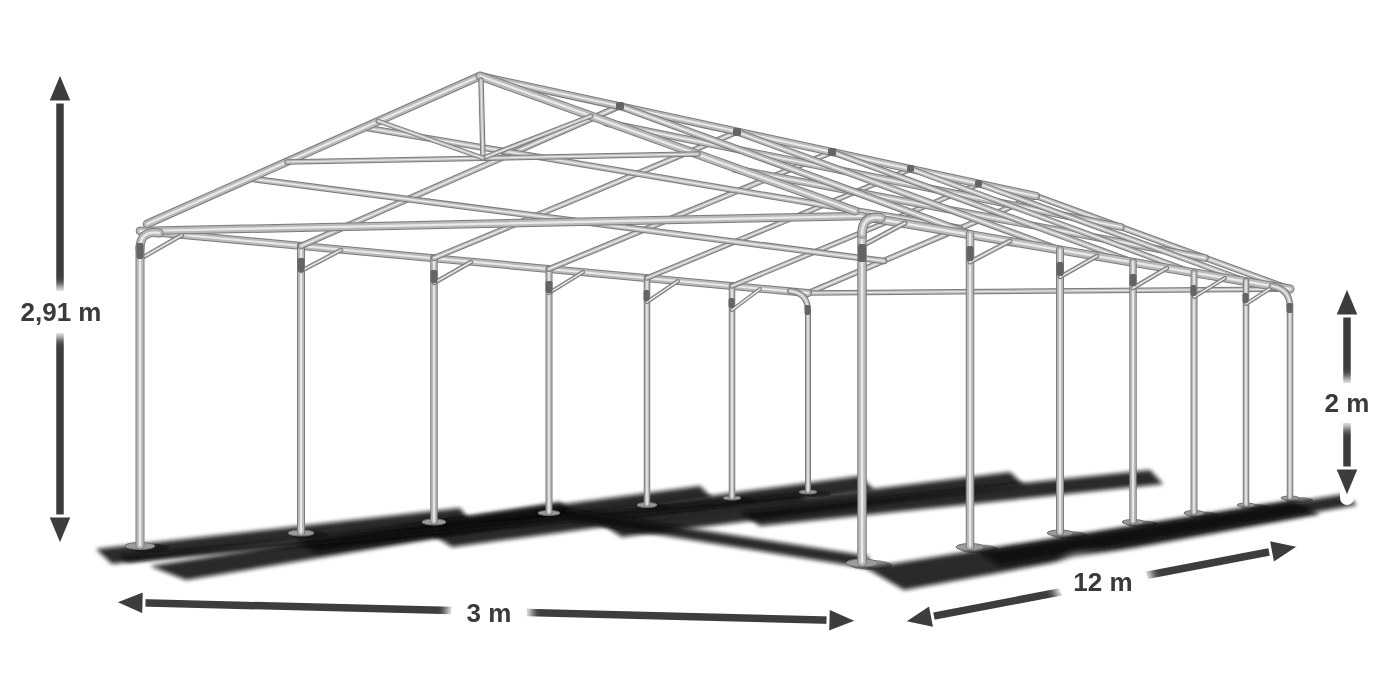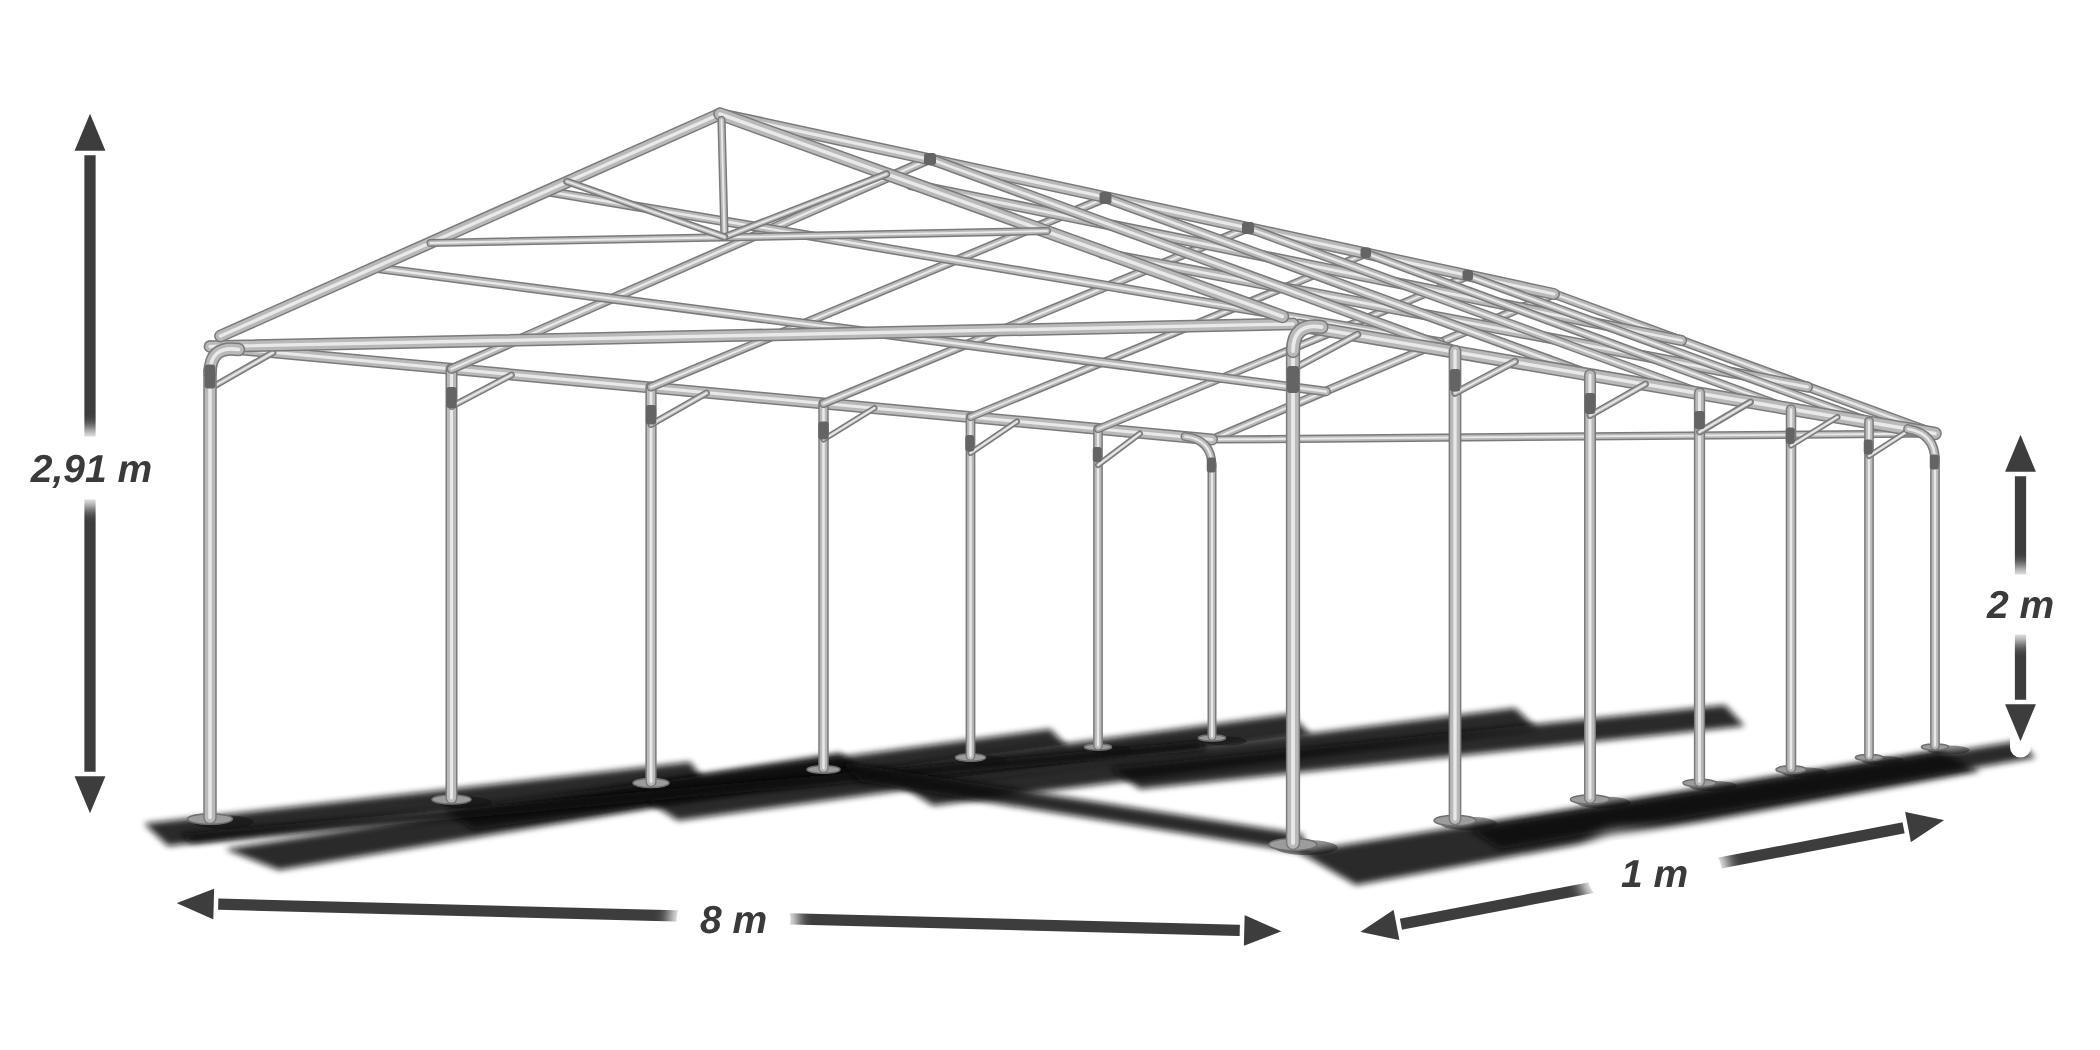--- a/index.html
+++ b/index.html
@@ -6,21 +6,21 @@
   .stage{
     position:relative;width:1400px;height:700px;background:#ffffff;
     overflow:hidden;font-family:"Liberation Sans",sans-serif;
   }
   .stage svg{position:absolute;left:0;top:0;}
   .dim-pill{
     position:absolute;display:flex;align-items:center;justify-content:center;
     background:#ffffff;border-radius:22px;
     font-weight:bold;font-size:26px;color:#3a3a3a;line-height:1;
     box-shadow:0 0 9px 5px rgba(255,255,255,0.95);
-    white-space:nowrap;user-select:none;font-style:italic;
+    white-space:nowrap;user-select:none;
   }
 </style>
 </head>
 <body>
 
 <div class="stage">
   <svg id="scene" width="1400" height="700" viewBox="0 0 1400 700">
     <defs>
       <filter id="sblur" x="-20%" y="-20%" width="140%" height="140%">
         <feGaussianBlur stdDeviation="2.2"></feGaussianBlur>
@@ -276,16 +276,16 @@
         <polygon points="903,622 934.8152160927489,628.6364165761119 930.1146787229027,604.0822937362572" fill="#3d3d3d" stroke="#ffffff" stroke-width="3" stroke-linejoin="round"></polygon>
         <polygon points="1300,546 1272.8853212770973,563.9177062637428 1268.1847839072511,539.3635834238881" fill="#3d3d3d" stroke="#ffffff" stroke-width="3" stroke-linejoin="round"></polygon>
         <line x1="1347" y1="286" x2="1347" y2="498" stroke="#ffffff" stroke-width="14" stroke-linecap="round"></line>
         <line x1="1347" y1="312" x2="1347" y2="472" stroke="#3d3d3d" stroke-width="7.5"></line>
         <polygon points="1347,286 1334.5,316 1359.5,316" fill="#3d3d3d" stroke="#ffffff" stroke-width="3" stroke-linejoin="round"></polygon>
         <polygon points="1347,498 1334.5,468 1359.5,468" fill="#3d3d3d" stroke="#ffffff" stroke-width="3" stroke-linejoin="round"></polygon>
       </g>
   </svg>
 
   <div class="dim-pill" style="left: 11px; top: 291px; width: 100px; height: 42px;">2,91 m</div>
-  <div class="dim-pill" style="left: 451px; top: 592px; width: 76px; height: 42px;">8 m</div>
-  <div class="dim-pill" style="left: 1058px; top: 560px; width: 90px; height: 44px;">1 m</div>
+  <div class="dim-pill" style="left: 451px; top: 592px; width: 76px; height: 42px;">3 m</div>
+  <div class="dim-pill" style="left: 1058px; top: 560px; width: 90px; height: 44px;">12 m</div>
   <div class="dim-pill" style="left: 1308px; top: 383px; width: 78px; height: 40px;">2 m</div>
 </div>
 
 </body></html>

